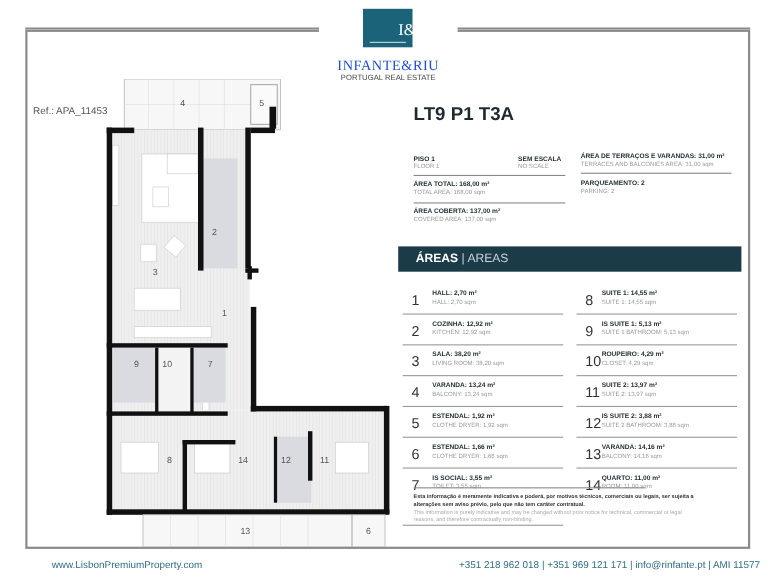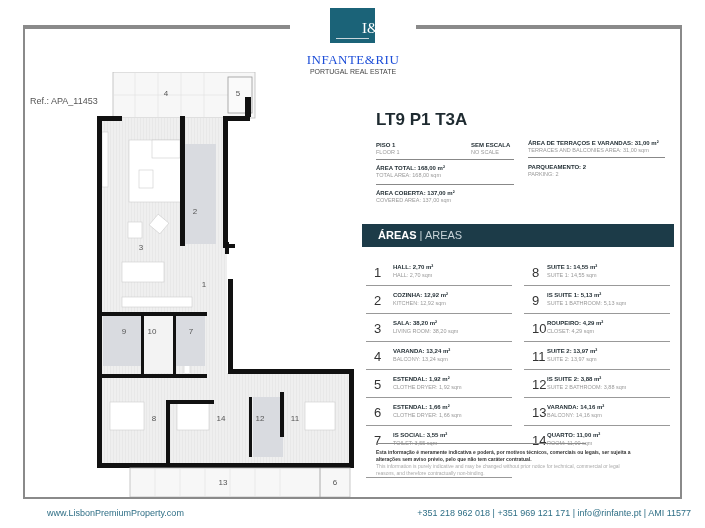--- a/index.html
+++ b/index.html
@@ -14,21 +14,21 @@
   .logo-box i { position: absolute; left: 6px; right: 6px; top: 30px; height: 1px; background: #c9d6db; }
   .brand-name { position: absolute; left: 290px; top: 52px; width: 126px; text-align: center; font-family: "Liberation Serif", serif; font-size: 13px; color: #1d4ed8; letter-spacing: 0.5px; z-index: 3; }
   .brand-sub { position: absolute; left: 290px; top: 68px; width: 126px; text-align: center; font-size: 7px; color: #444; z-index: 3; }
   .logo-mask { position: absolute; left: 290px; top: 20px; width: 126px; height: 58px; background: #fff; z-index: 2; }
 
   .ref { position: absolute; left: 30px; top: 48px; font-size: 9px; font-weight: normal; color: #555; z-index: 3; margin-top: 48px; }
 
   
   .plan { position: absolute; left: 80px; top: 72px; width: 280px; height: 425px; z-index: 3; }
 
-  .title { position: absolute; left: 376px; top: 110px; font-size: 17px; font-weight: bold; color: #1e2a30; z-index: 3; }
+  .title { position: absolute; left: 376px; top: 94px; font-size: 17px; font-weight: bold; color: #1e2a30; z-index: 3; }
 
   .info { position: absolute; z-index: 3; }
   .info .pt { font-size: 6px; font-weight: bold; color: #1e2a30; }
   .info .en { font-size: 5.5px; color: #999; margin-top: 1px; }
   .hr { position: absolute; height: 1px; background: #888; z-index: 3; }
 
   .areas-bar { position: absolute; left: 362px; top: 224px; width: 312px; height: 23px; background: #1c3b48; z-index: 3; color: #fff; font-size: 11px; padding: 5px 0 0 16px; }
   .areas-bar b { font-weight: bold; }
   .areas-bar span.sep { color: #c8d3d8; font-weight: normal; }
 

